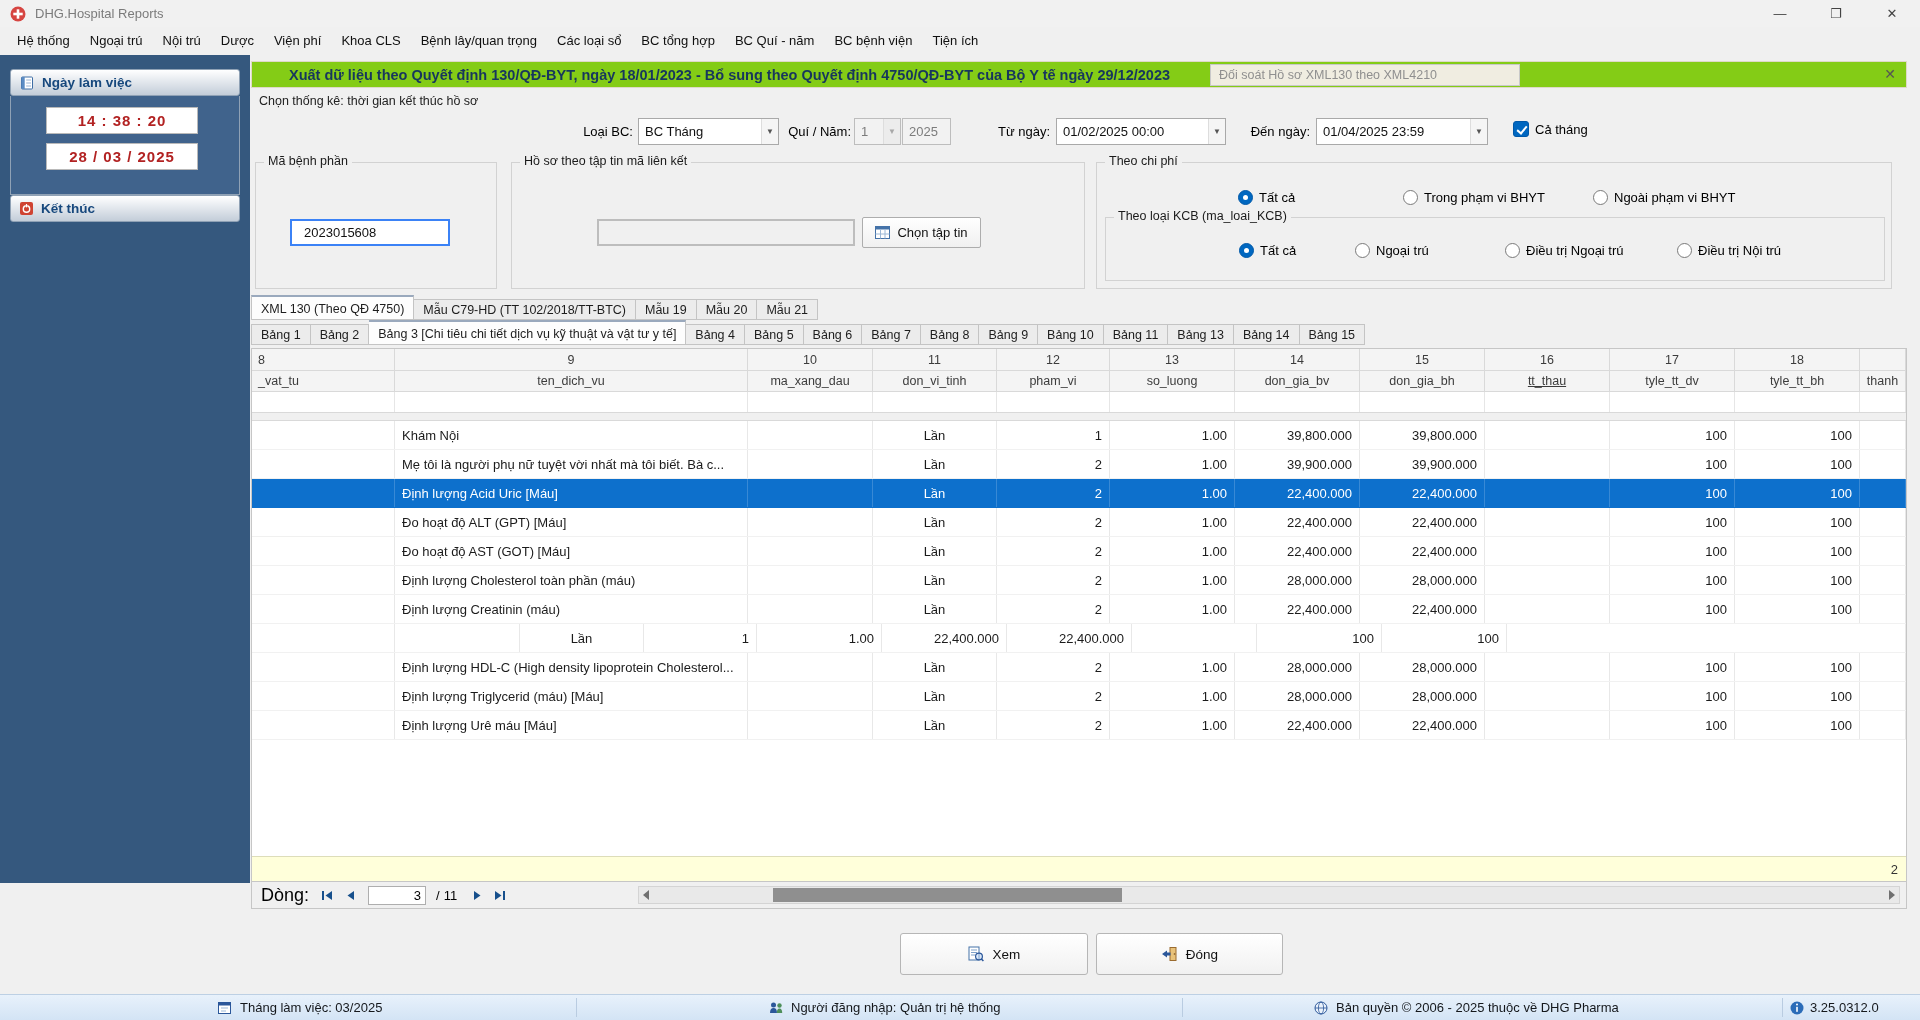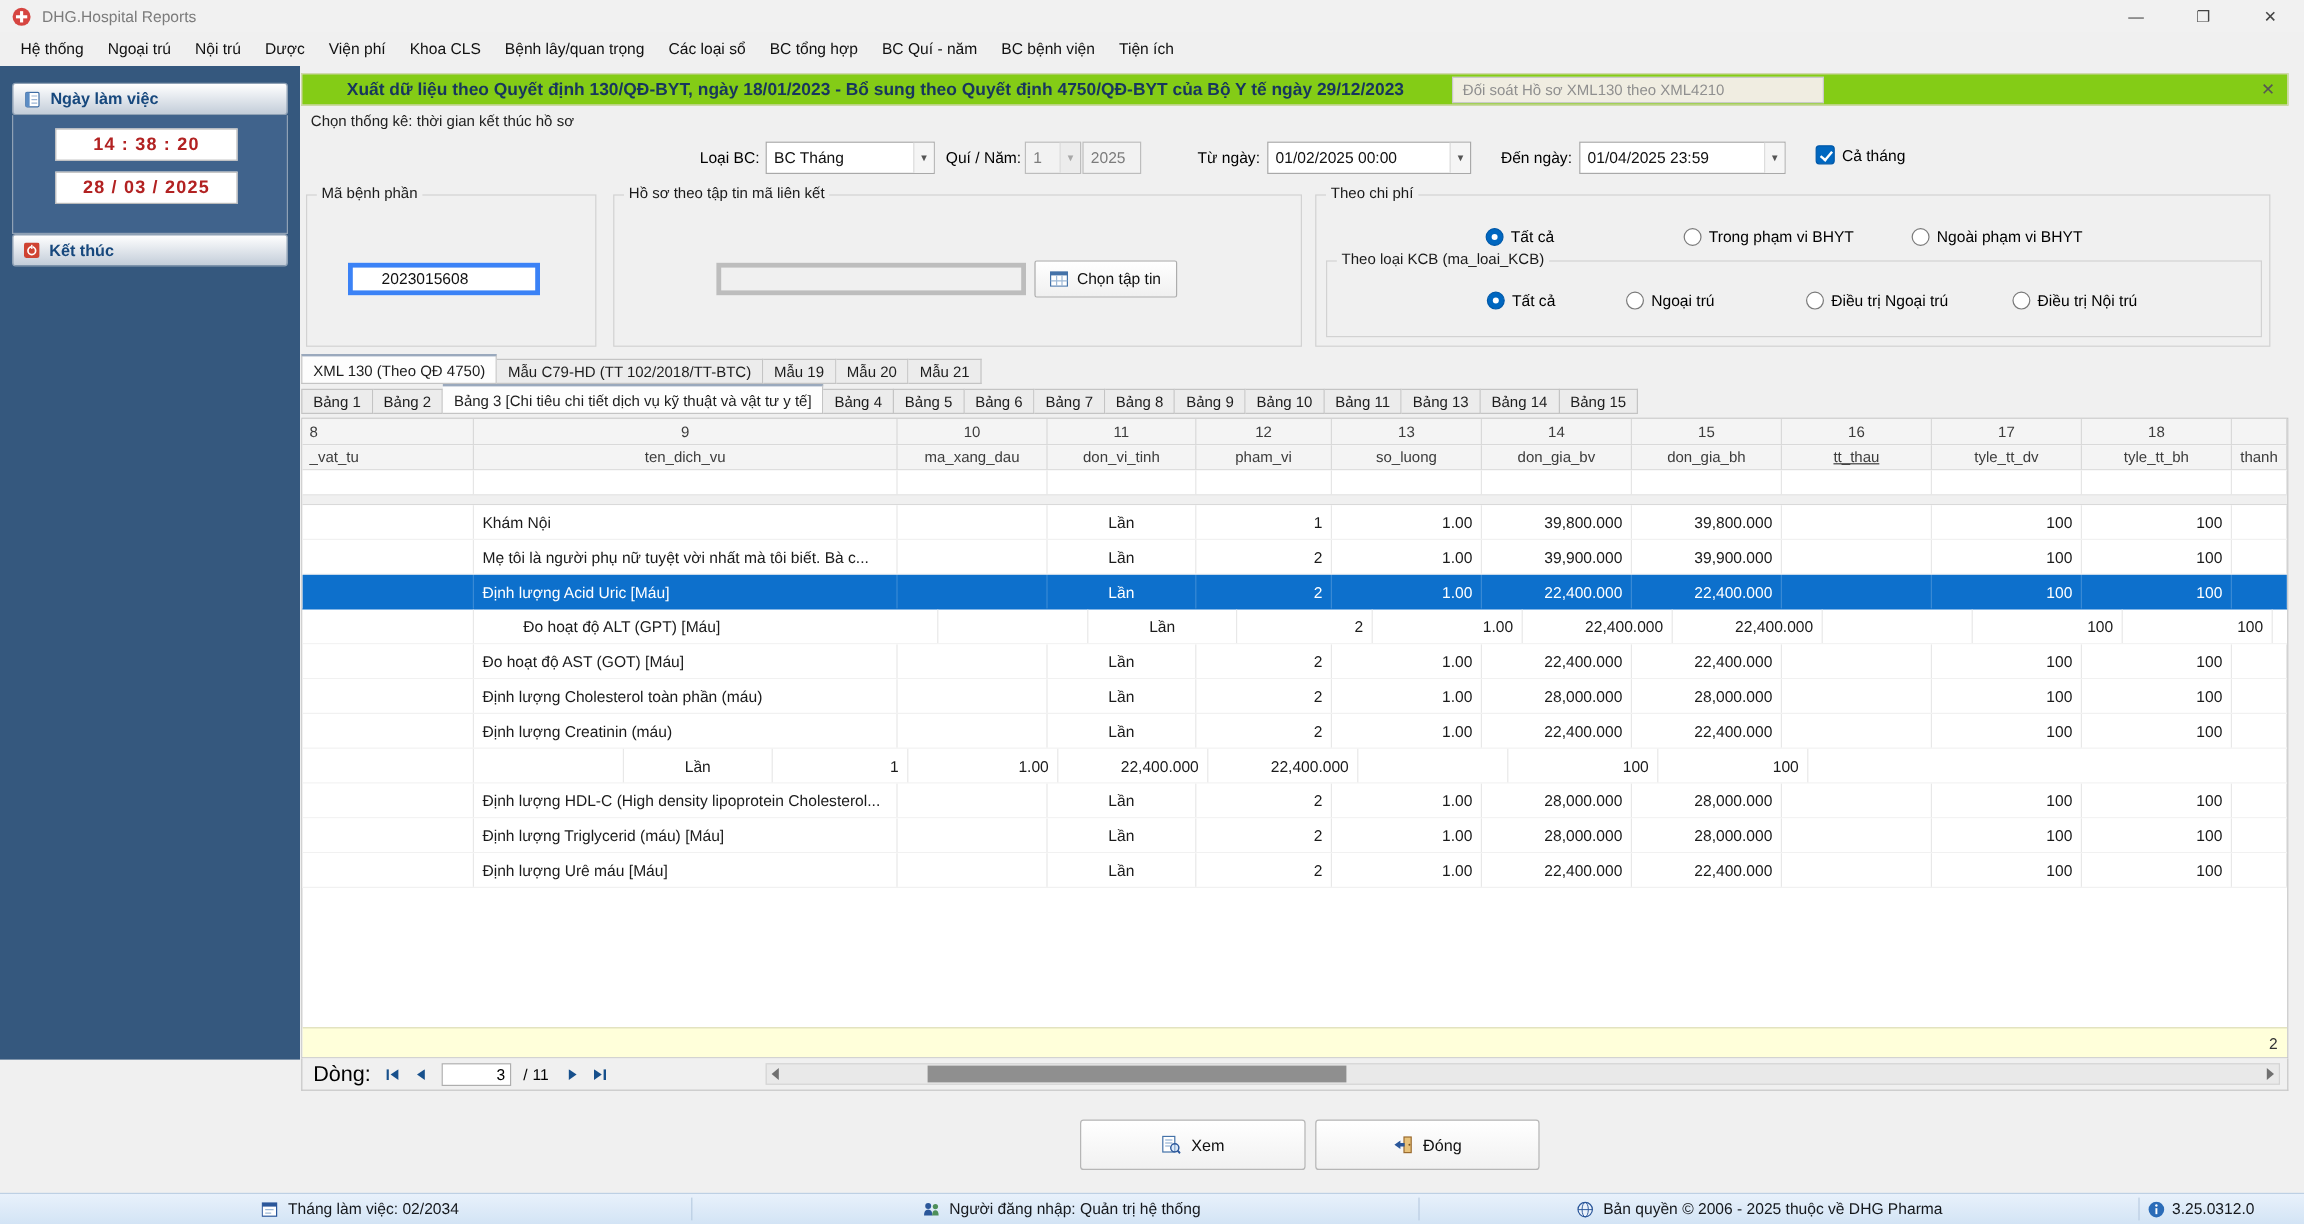--- a/index.html
+++ b/index.html
@@ -39,21 +39,21 @@
 .combo.disabled{background:#f2f2f2;color:#7c7c7c;border-color:#bdbdbd;}
 .combo.disabled .arr{color:#a8a8a8;background:#ececec;}
 .check-wrap{position:absolute;top:66px;display:flex;align-items:center;gap:6px;}
 .cb{width:16px;height:16px;background:#0067c0;border:1px solid #0058a8;border-radius:3px;position:relative;flex:0 0 auto;}
 .cb::after{content:'';position:absolute;left:5px;top:1.5px;width:4px;height:8px;border:solid #fff;border-width:0 2px 2px 0;transform:rotate(40deg);}
 .clbl{font-size:13px;color:#000;}
 
 
 .grp{position:absolute;border:1px solid #d2d2d2;}
 .grp-lbl{position:absolute;top:-9px;left:8px;background:#f0f0f0;padding:0 4px;font-size:12.5px;color:#1a1a1a;white-space:nowrap;}
-.tinput{position:absolute;height:27px;background:#fff;border:4px solid #3b82f6;font-size:13px;padding:0 24px;font-family:inherit;color:#111;}
+.tinput{position:absolute;height:27px;background:#fff;border:2px solid #3b82f6;font-size:13px;padding:0 12px;font-family:inherit;color:#111;}
 .tinput.dis{background:#f0f0f0;border-color:#bdbdbd;}
 .btn-file{position:absolute;background:linear-gradient(#ffffff,#f0f0f0);border:1px solid #adadad;border-radius:2px;display:flex;align-items:center;justify-content:center;gap:7px;font-size:13px;color:#111;}
 .radio-row{position:absolute;left:0;right:0;height:18px;}
 .radio{position:absolute;top:0;display:flex;align-items:center;gap:6px;}
 .rb{width:15px;height:15px;border:1px solid #7a7a7a;border-radius:50%;background:#fff;position:relative;flex:0 0 auto;}
 .rb.on{background:#0067c0;border-color:#0059a9;}
 .rb.on::after{content:'';position:absolute;left:4px;top:4px;width:5px;height:5px;border-radius:50%;background:#fff;}
 .rt{font-size:13px;color:#000;white-space:nowrap;}
 
 
@@ -359,21 +359,21 @@
             <div class="g-cell" style="flex: 0 0 125px; justify-content: flex-end;">1.00</div>
             <div class="g-cell" style="flex: 0 0 125px; justify-content: flex-end;">22,400.000</div>
             <div class="g-cell" style="flex: 0 0 125px; justify-content: flex-end;">22,400.000</div>
             <div class="g-cell" style="flex: 0 0 125px; justify-content: flex-end;"></div>
             <div class="g-cell" style="flex: 0 0 125px; justify-content: flex-end;">100</div>
             <div class="g-cell" style="flex: 0 0 125px; justify-content: flex-end;">100</div>
             <div class="g-cell" style="flex: 1 1 auto; justify-content: flex-start;"></div>
           </div>
           <div class="g-row">
             <div class="g-cell" style="flex: 0 0 143px; justify-content: flex-start;"></div>
-            <div class="g-cell" style="flex: 0 0 353px; justify-content: flex-start; margin-left: 34px;">Đo hoạt độ ALT (GPT) [Máu]</div>
+            <div class="g-cell" style="flex: 0 0 353px; justify-content: flex-start;">Đo hoạt độ ALT (GPT) [Máu]</div>
             <div class="g-cell" style="flex: 0 0 125px; justify-content: flex-start;"></div>
             <div class="g-cell" style="flex: 0 0 124px; justify-content: center;">Lần</div>
             <div class="g-cell" style="flex: 0 0 113px; justify-content: flex-end;">2</div>
             <div class="g-cell" style="flex: 0 0 125px; justify-content: flex-end;">1.00</div>
             <div class="g-cell" style="flex: 0 0 125px; justify-content: flex-end;">22,400.000</div>
             <div class="g-cell" style="flex: 0 0 125px; justify-content: flex-end;">22,400.000</div>
             <div class="g-cell" style="flex: 0 0 125px; justify-content: flex-end;"></div>
             <div class="g-cell" style="flex: 0 0 125px; justify-content: flex-end;">100</div>
             <div class="g-cell" style="flex: 0 0 125px; justify-content: flex-end;">100</div>
             <div class="g-cell" style="flex: 1 1 auto; justify-content: flex-start;"></div>
@@ -537,21 +537,21 @@
 
   </div>
 
   <div class="statusbar">
     <svg class="sb-ico" style="left:218px" width="14" height="14" viewBox="0 0 14 14">
         <rect x="0.5" y="1.5" width="12" height="11" fill="#fff" stroke="#2b579a"></rect>
         <rect x="0.5" y="1.5" width="12" height="3" fill="#2b579a"></rect>
         <line x1="3" y1="7" x2="10" y2="7" stroke="#9db8d6"></line>
         <line x1="3" y1="10" x2="8" y2="10" stroke="#9db8d6"></line>
       </svg>
-    <span class="sb-txt" style="left:240px">Tháng làm việc: 02/2034</span>
+    <span class="sb-txt" style="left:240px">Tháng làm việc: 03/2025</span>
     <span class="sb-sep" style="left:576px"></span>
     <svg class="sb-ico" style="left:769px" width="15" height="14" viewBox="0 0 15 14">
         <circle cx="4.5" cy="4" r="2.5" fill="#2b579a"></circle>
         <path d="M1 12 q0 -5 3.5 -5 q3.5 0 3.5 5 Z" fill="#2b579a"></path>
         <circle cx="10.5" cy="4.5" r="2.2" fill="#4e8f5a"></circle>
         <path d="M7.8 12 q0 -4.5 2.7 -4.5 q2.7 0 2.7 4.5 Z" fill="#4e8f5a"></path>
       </svg>
     <span class="sb-txt" style="left:791px">Người đăng nhập: Quản trị hệ thống</span>
     <span class="sb-sep" style="left:1182px"></span>
     <svg class="sb-ico" style="left:1314px" width="14" height="14" viewBox="0 0 14 14">

